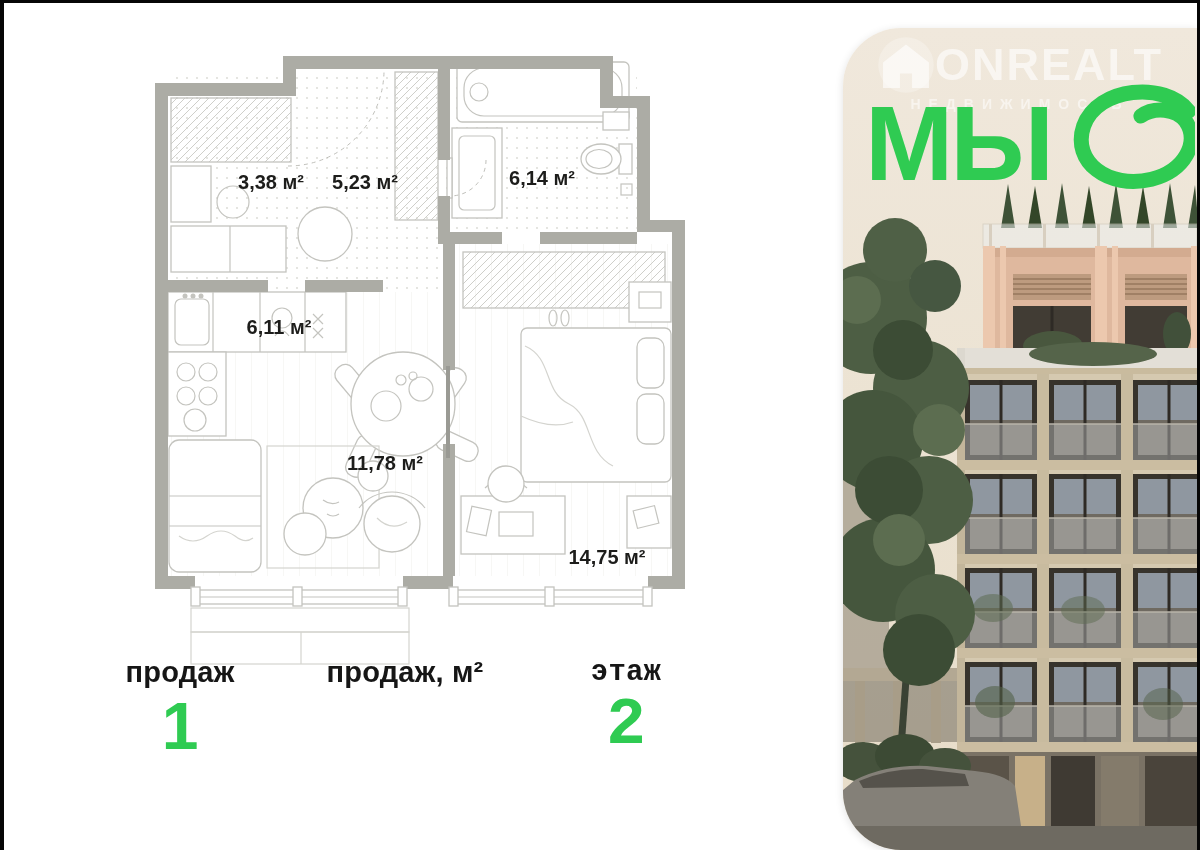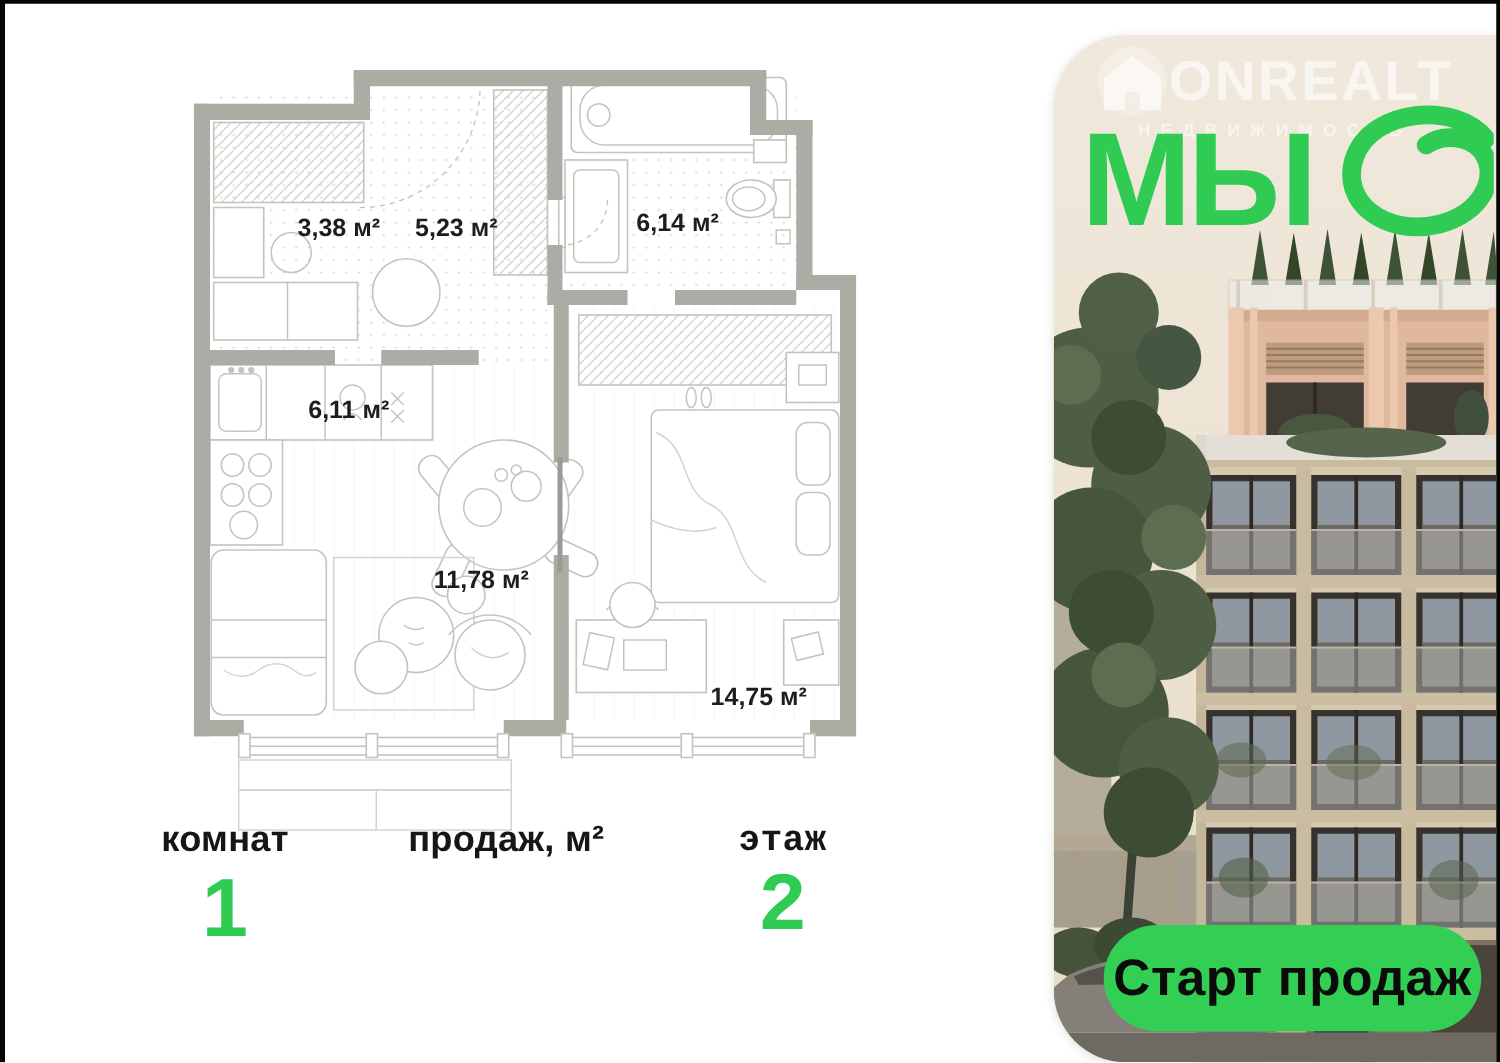--- a/index.html
+++ b/index.html
@@ -229,21 +229,21 @@
     <text class="plabel" x="116" y="133" text-anchor="middle">3,38 м²</text>
     <text class="plabel" x="210" y="133" text-anchor="middle">5,23 м²</text>
     <text class="plabel" x="387" y="129" text-anchor="middle">6,14 м²</text>
     <text class="plabel" x="124" y="278" text-anchor="middle">6,11 м²</text>
     <text class="plabel" x="230" y="414" text-anchor="middle">11,78 м²</text>
     <text class="plabel" x="452" y="508" text-anchor="middle">14,75 м²</text>
   </svg>
 
   <div class="stats">
     <div class="stat stat-rooms">
-      <div class="stat-label">комнат</div>
+      <div class="stat-label">продаж</div>
       <div class="stat-value">1</div>
     </div>
     <div class="stat stat-area">
       <div class="stat-label">продаж, м²</div>
     </div>
     <div class="stat stat-floor">
       <div class="stat-label">этаж</div>
       <div class="stat-value">2</div>
     </div>
   </div>
@@ -390,19 +390,18 @@
       <div class="wm-sub">НЕДВИЖИМОСТЬ</div>
     </div>
 
     <svg class="logo" viewBox="0 0 330 130">
       <text x="0" y="100">МЫ</text>
       <g transform="translate(188,2) rotate(-6 70 55)">
         <path d="M138,36 C118,4 50,2 32,40 C16,74 50,106 94,100 C128,95 146,68 134,46 C126,32 104,28 90,36" fill="none" stroke="#2fcb52" stroke-width="15" stroke-linecap="round"></path>
       </g>
     </svg>
 
-    <div class="cta">Старт продаж</div>
   </div>
 
   <div class="edge edge-top"></div>
   <div class="edge edge-left"></div>
   <div class="edge edge-right"></div>
 </div>
 
 </body></html>

